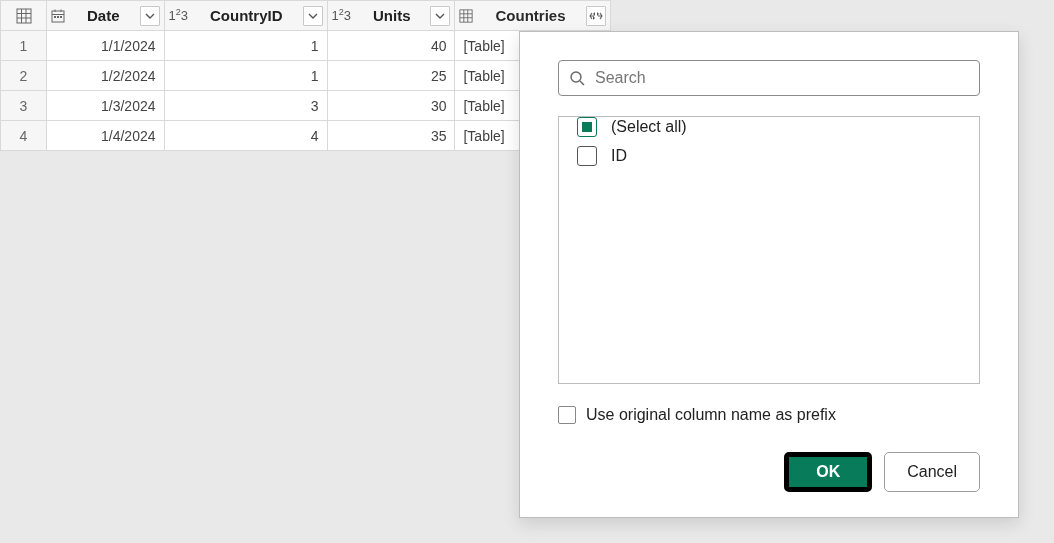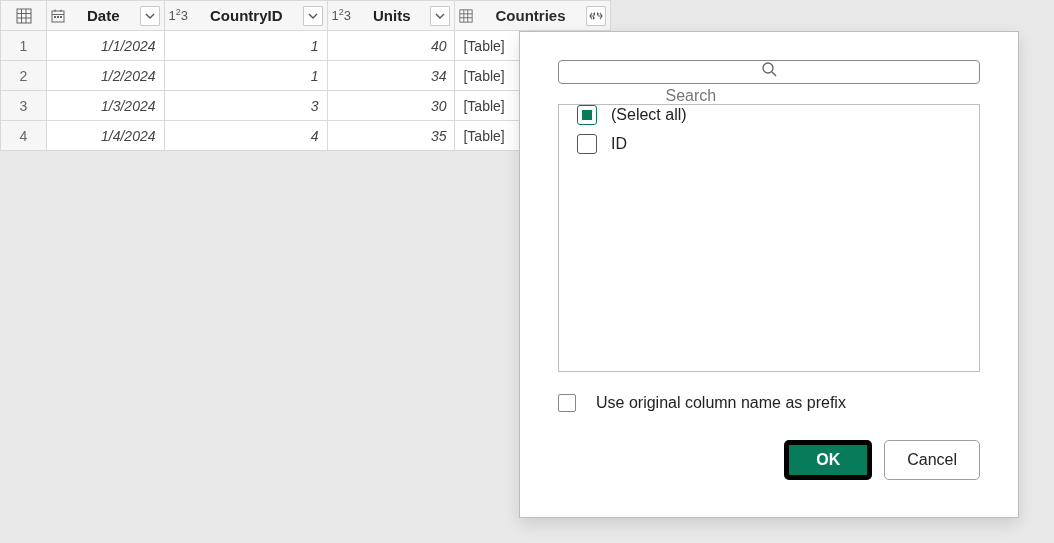--- a/index.html
+++ b/index.html
@@ -68,21 +68,21 @@
   .type-icon {
     font-size: 13px;
     color: #555;
     display: inline-flex;
     align-items: center;
   }
   .sup { font-size: 9px; position: relative; top: -4px; }
 
   .data-row td { background: #fff; }
   .cell { padding: 0 8px; height: 100%; display: flex; align-items: center; }
-  .cell.right { justify-content: flex-end; font-style: italic; color: #444; }
+  .cell.right { justify-content: flex-end; color: #444; }
   .cell.link  { color: #404040; cursor: pointer; }
   .rowidx { background: #f6f6f6 !important; text-align: center; color: #666; font-size: 14px; }
 
   
   .below-rows {
     background: #e9e9e9;
     position: absolute;
     top: 155px; left: 0; right: 0; bottom: 0;
   }
 
@@ -96,28 +96,27 @@
     background: #fff;
     border: 1px solid #bdbdbd;
     box-shadow: 0 6px 16px rgba(0,0,0,0.12);
     display: flex;
     flex-direction: column;
     padding: 28px 38px 20px 38px;
   }
   .search-wrap {
     border: 1px solid #8a8a8a;
     border-radius: 4px;
-    height: 24px;
+    height: 36px;
     display: flex;
     align-items: center;
     padding: 0 10px;
     gap: 10px;
     color: #666;
     font-size: 16px;
-    flex-direction: column;
   }
   .search-wrap input {
     border: none;
     outline: none;
     flex: 1;
     font-size: 16px;
     color: #333;
     background: transparent;
   }
   .search-wrap input::placeholder { color: #767676; }
@@ -159,21 +158,21 @@
   .chk.indeterminate .ind-square {
     width: 10px; height: 10px;
     background: #087b5b;
     display: block;
   }
   .chk-label { font-size: 16px; color: #222; }
 
   .prefix-row {
     display: flex;
     align-items: center;
-    gap: 20px;
+    gap: 10px;
     margin-top: 22px;
     font-size: 16px;
     color: #222;
   }
   .prefix-row .chk { width: 18px; height: 18px; border-color:#888; border-radius:2px; }
 
   .btn-row {
     display: flex;
     justify-content: flex-end;
     gap: 12px;
@@ -322,21 +321,21 @@
           <td class="rowidx">
             <div class="cell" style="justify-content:center">2</div>
           </td>
           <td>
             <div class="cell right">1/2/2024</div>
           </td>
           <td>
             <div class="cell right">1</div>
           </td>
           <td>
-            <div class="cell right">34</div>
+            <div class="cell right">25</div>
           </td>
           <td>
             <div class="cell link">[Table]</div>
           </td>
         </tr>
         <tr class="data-row">
           <td class="rowidx">
             <div class="cell" style="justify-content:center">3</div>
           </td>
           <td>

